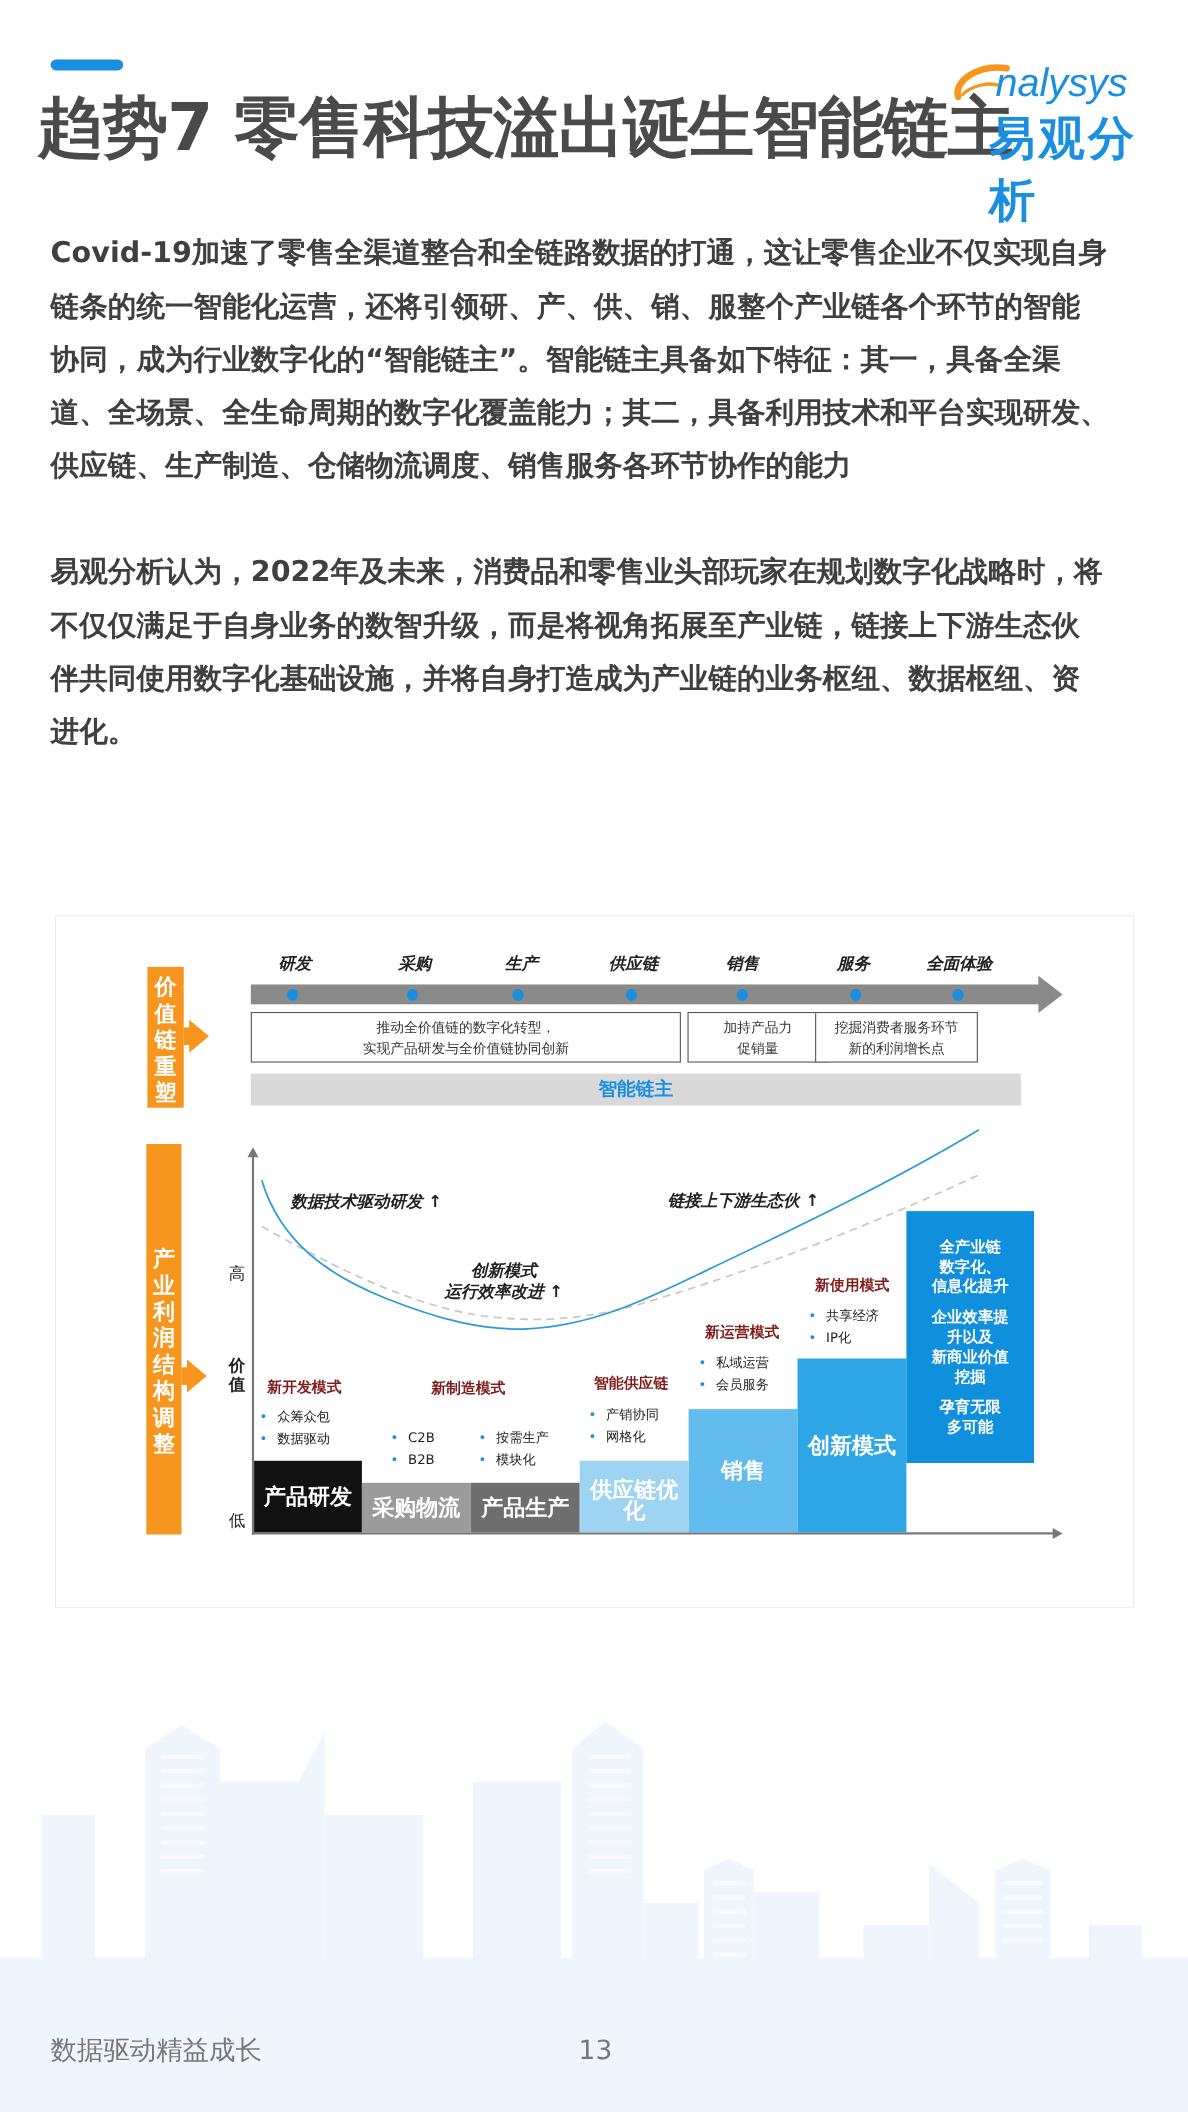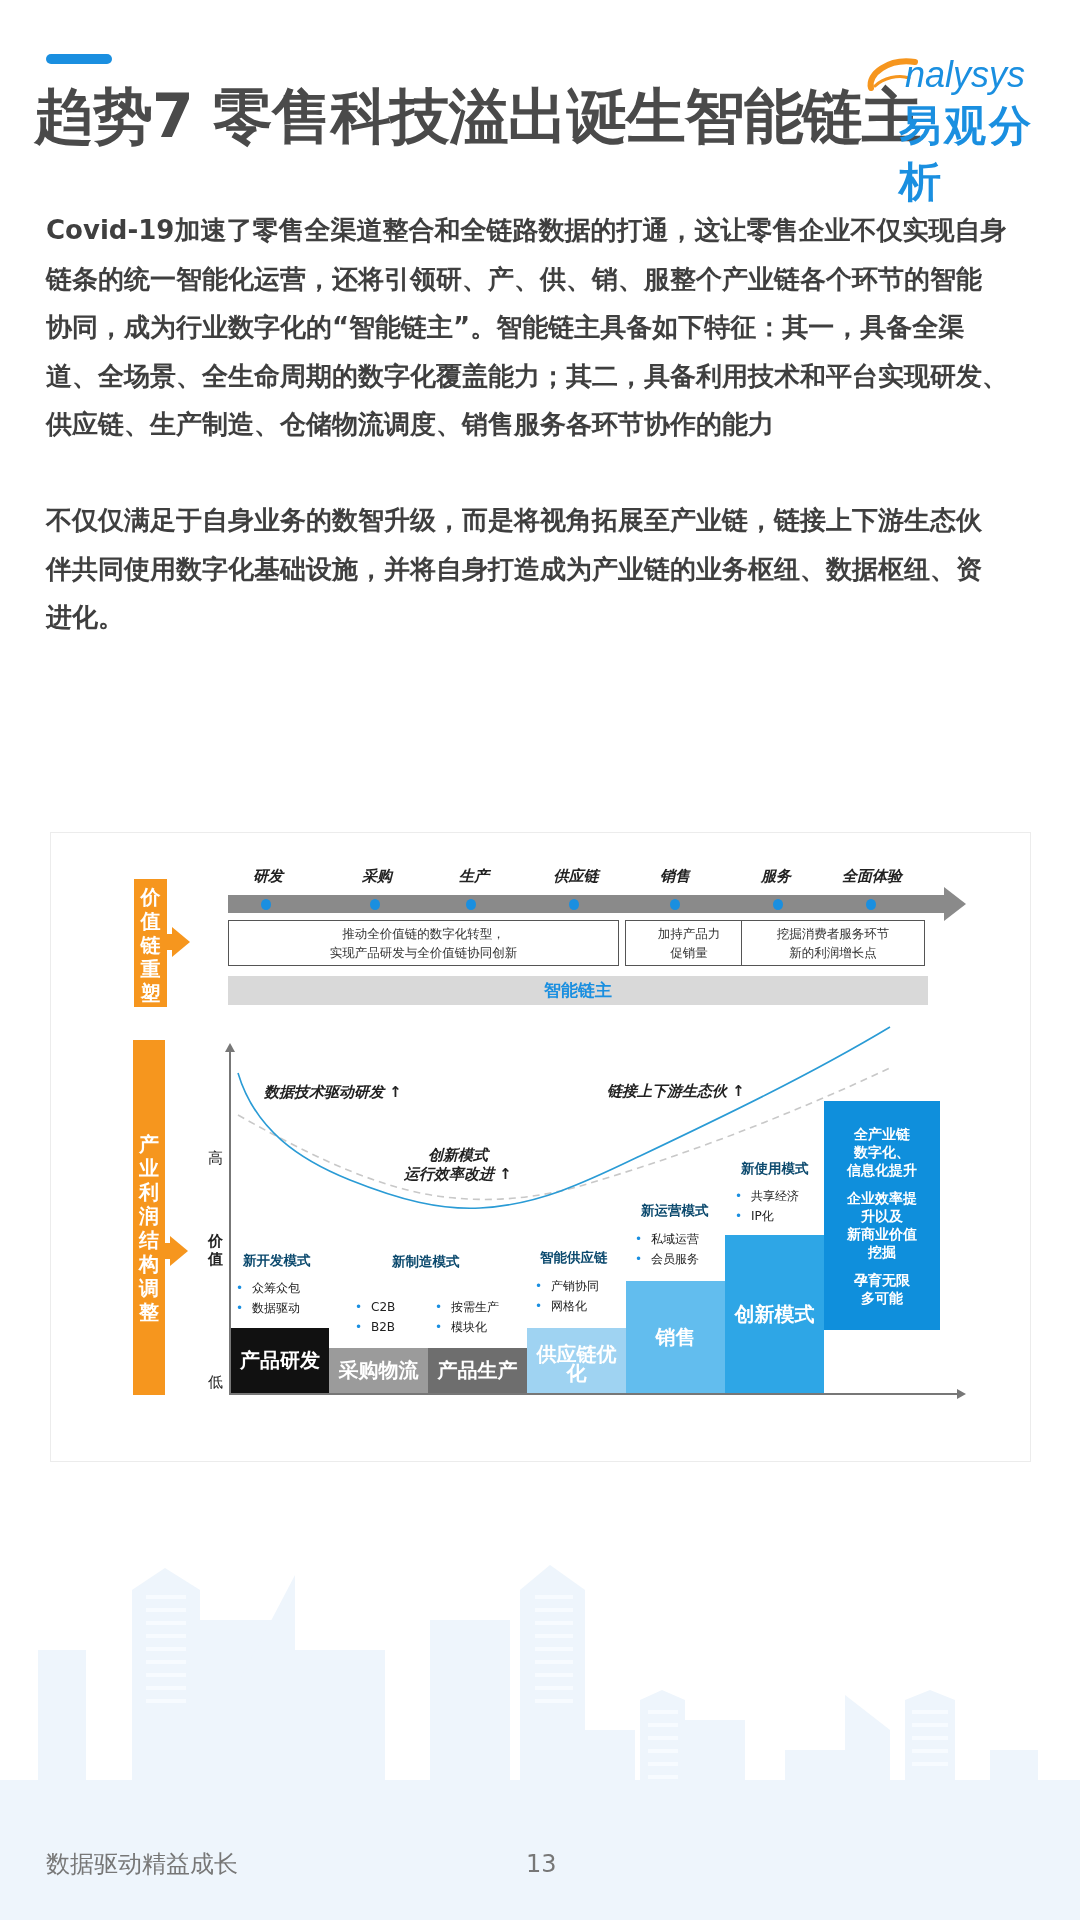--- a/index.html
+++ b/index.html
@@ -42,21 +42,21 @@
   .x-axis-head { position: absolute; left: 957px; top: 1389px; width: 0; height: 0; border-top: 5px solid transparent; border-bottom: 5px solid transparent; border-left: 9px solid #777; }
   .axis-tick { position: absolute; font-size: 15px; color: #222; line-height: 18px; }
   .axis-tick.bold { font-weight: bold; }
   .curve-svg { position: absolute; left: 0; top: 0; }
 
   .annot { position: absolute; font-size: 15px; font-weight: bold; font-style: italic; color: #222; white-space: nowrap; text-align: center; line-height: 19px; }
   .annot span { display: block; }
 
   .step { position: absolute; color: #fff; font-weight: bold; text-align: center; font-size: 20px; line-height: 19px; display: flex; flex-direction: column; justify-content: center; align-items: center; }
   .step span { display: block; }
-  .mode-title { position: absolute; font-size: 13.5px; font-weight: bold; color: #0c4a6e; white-space: nowrap; }
+  .mode-title { position: absolute; font-size: 13.5px; font-weight: bold; color: #7f1d1d; white-space: nowrap; }
   .bullets { position: absolute; font-size: 12px; color: #222; line-height: 20px; list-style: none; white-space: nowrap; }
   .bullets li::before { content: "•"; color: #1a8fe0; display: inline-block; width: 16px; font-size: 12px; }
 
   
   .skyline { position: absolute; left: 0; top: 1560px; width: 1080px; height: 360px; }
   .footer-text { position: absolute; left: 46px; top: 1848px; font-size: 24px; color: #777; white-space: nowrap; }
   .page-num { position: absolute; left: 526px; top: 1850px; font-size: 24px; color: #777; }
 </style>
 </head>
 <body>
@@ -74,20 +74,21 @@
 </div>
 
 <div class="para para1">
   <span class="line">Covid-19加速了零售全渠道整合和全链路数据的打通，这让零售企业不仅实现自身</span>
   <span class="line">链条的统一智能化运营，还将引领研、产、供、销、服整个产业链各个环节的智能</span>
   <span class="line">协同，成为行业数字化的“智能链主”。智能链主具备如下特征：其一，具备全渠</span>
   <span class="line">道、全场景、全生命周期的数字化覆盖能力；其二，具备利用技术和平台实现研发、</span>
   <span class="line">供应链、生产制造、仓储物流调度、销售服务各环节协作的能力</span>
 </div>
 <div class="para para2">
+  <span class="line">易观分析认为，2022年及未来，消费品和零售业头部玩家在规划数字化战略时，将</span>
   <span class="line">不仅仅满足于自身业务的数智升级，而是将视角拓展至产业链，链接上下游生态伙</span>
   <span class="line">伴共同使用数字化基础设施，并将自身打造成为产业链的业务枢纽、数据枢纽、资</span>
   <span class="line">进化。</span>
 </div>
 
 <div class="figure"></div>
 
 <div class="side-label" style="left:134px; top:879px; width:33px; height:128px; padding-top:6px;">
   <span>价</span>
   <span>值</span>
@@ -117,21 +118,21 @@
 <div class="chain-dot" style="left:871px;"></div>
 
 <div class="desc-box" style="left:228px; width:391px;">
   <span>推动全价值链的数字化转型，</span>
   <span>实现产品研发与全价值链协同创新</span>
 </div>
 <div class="desc-box" style="left:625px; width:128px;">
   <span>加持产品力</span>
   <span>促销量</span>
 </div>
-<div class="desc-box" style="left:741px; width:184px;">
+<div class="desc-box" style="left:741px; width:148px;">
   <span>挖掘消费者服务环节</span>
   <span>新的利润增长点</span>
 </div>
 <div class="chain-master">智能链主</div>
 
 <div class="side-label" style="left:133px; top:1040px; width:32px; height:355px; padding-top:92px;">
   <span>产</span>
   <span>业</span>
   <span>利</span>
   <span>润</span>

